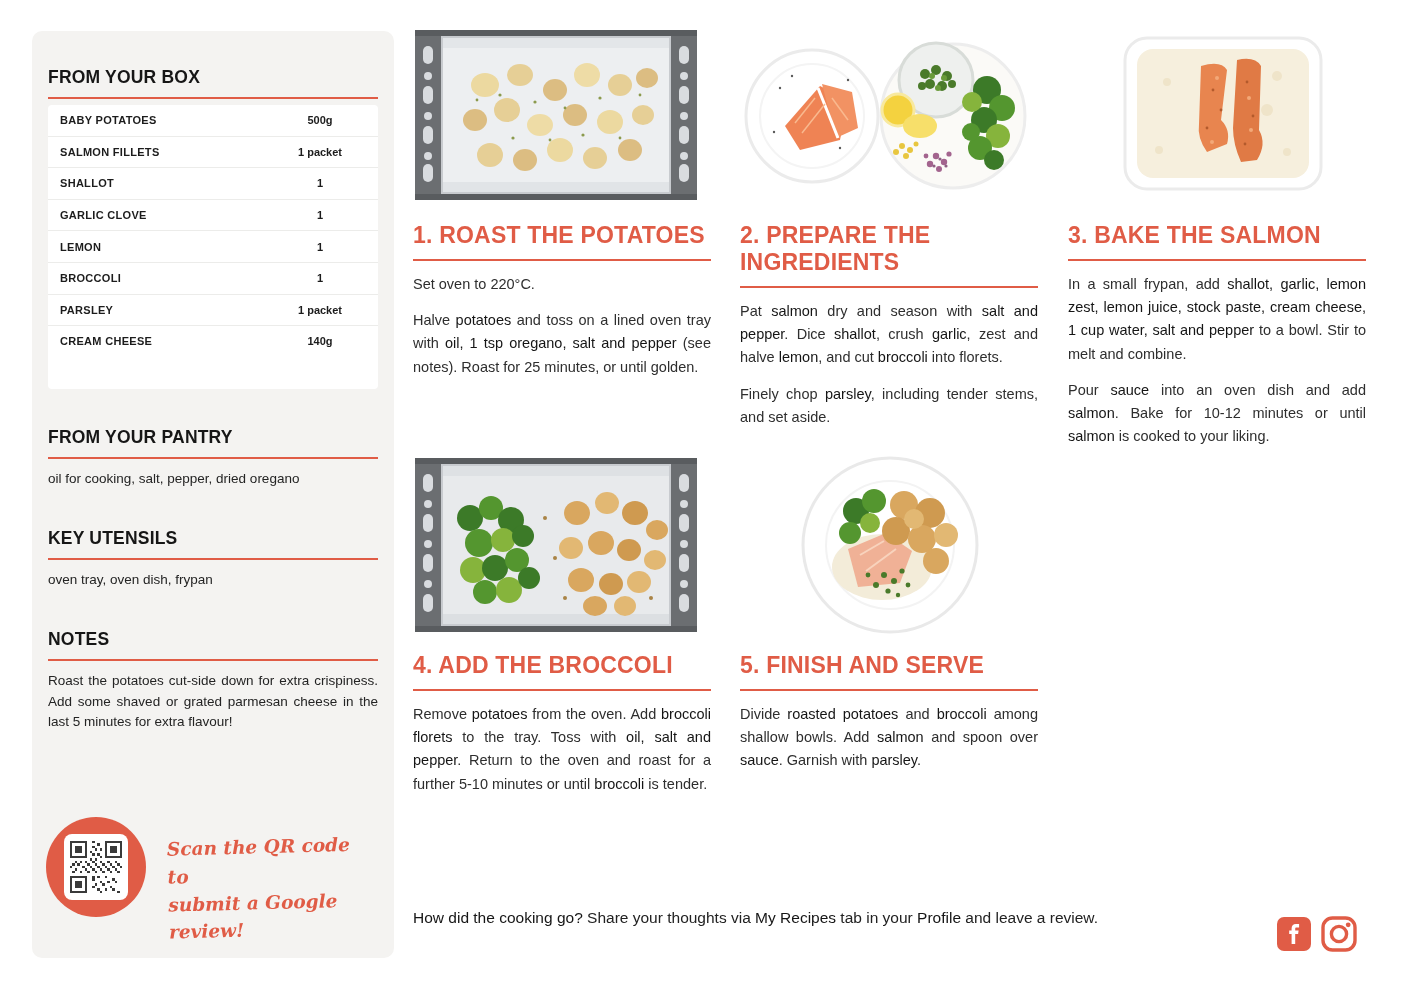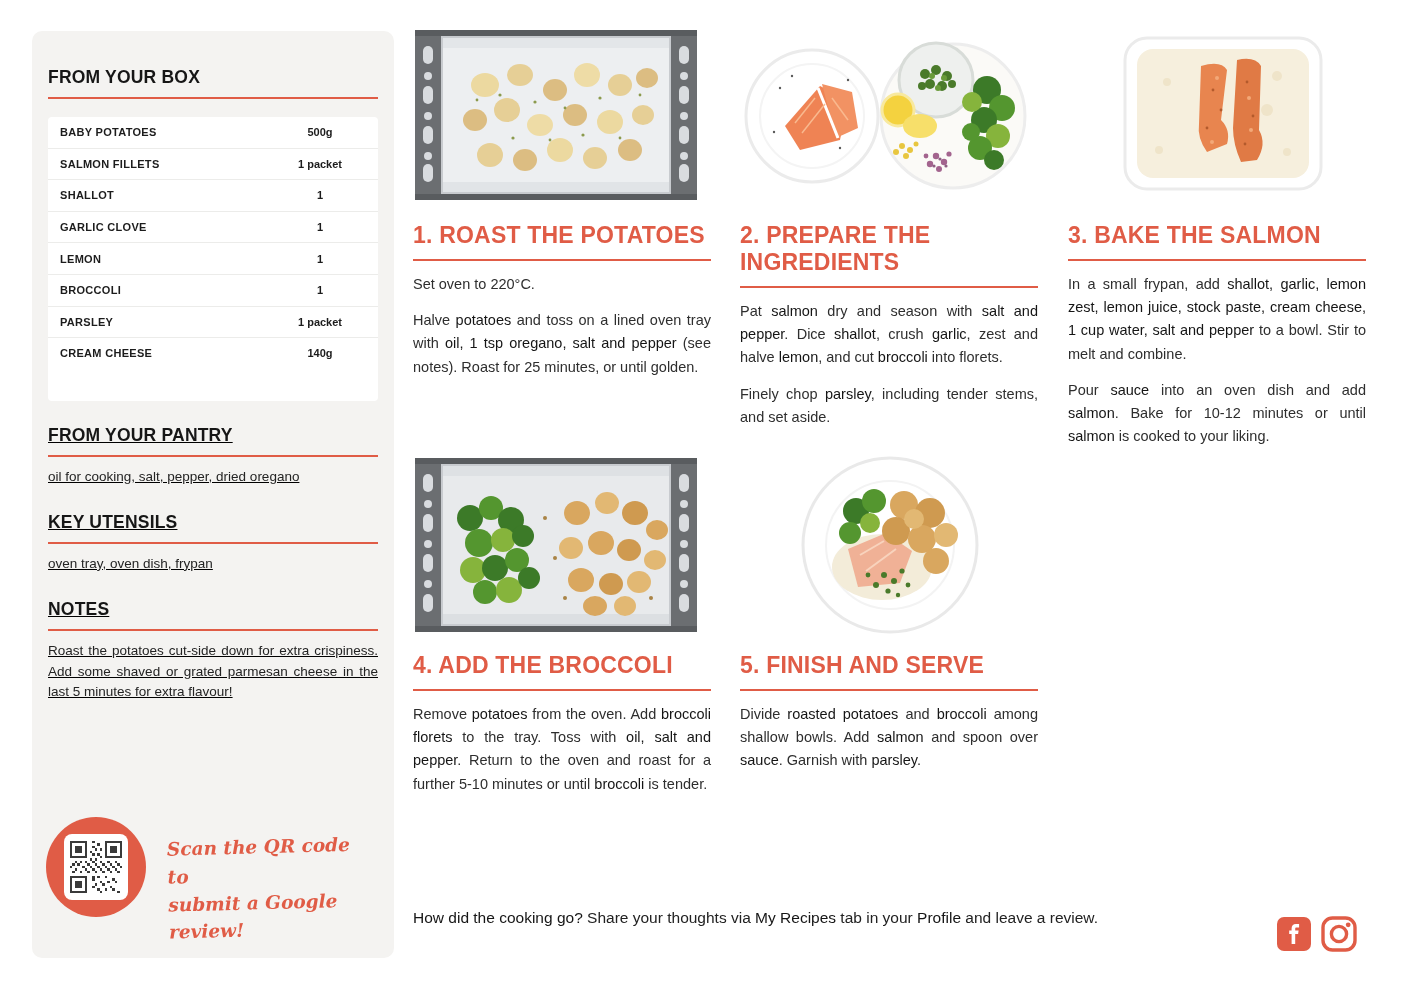--- a/index.html
+++ b/index.html
@@ -4,27 +4,27 @@
 <style>
   html,body{margin:0;padding:0;background:#ffffff;}
   body{font-family:"Liberation Sans", sans-serif; -webkit-font-smoothing:antialiased;}
   .page{position:relative;width:1403px;height:992px;background:#fff;overflow:hidden;}
 
   
   .sidebar{position:absolute;left:32px;top:31px;width:362px;height:927px;
     background:#f4f3f1;border-radius:10px;box-sizing:border-box;padding:36px 16px 0;}
   .side-h{margin:0;font-size:17.5px;font-weight:700;color:#161616;letter-spacing:.2px;}
   .rule{height:2px;background:var(--accent);border:none;margin:9px 0 0;}
-  .box-card{margin-top:18px;background:#fff;border-radius:4px;padding:0 0 32px;}
+  .box-card{margin-top:6px;background:#fff;border-radius:4px;padding:0 0 32px;}
   .row{display:flex;align-items:center;justify-content:space-between;height:30.6px;
     border-bottom:1px solid #ececea;padding:0 4px 0 12px;}
   .row:last-child{border-bottom:none;}
   .row .nm{font-size:11px;font-weight:700;letter-spacing:.3px;color:#1c1c1c;}
   .row .amt{width:108px;text-align:center;font-size:11px;font-weight:700;color:#1c1c1c;}
-  .side-sec{margin-top:24px;text-decoration:underline;}
+  .side-sec{margin-top:38px;}
   .side-body{margin:10px 0 0;font-size:13.5px;line-height:1.55;color:#242424;}
   .side-body.just{text-align:justify;}
 
   .qr-block{position:absolute;left:14px;top:786px;width:310px;height:120px;}
   .qr-circle{position:absolute;left:0;top:0;width:100px;height:100px;border-radius:50%;
     background:var(--accent);}
   .qr-white{position:absolute;left:18px;top:17px;width:64px;height:66px;background:#fff;
     border-radius:8px;display:flex;align-items:center;justify-content:center;}
   .qr-white svg{width:52px;height:52px;}
   .qr-caption{position:absolute;left:122px;top:16px;width:200px;color:var(--accent);

